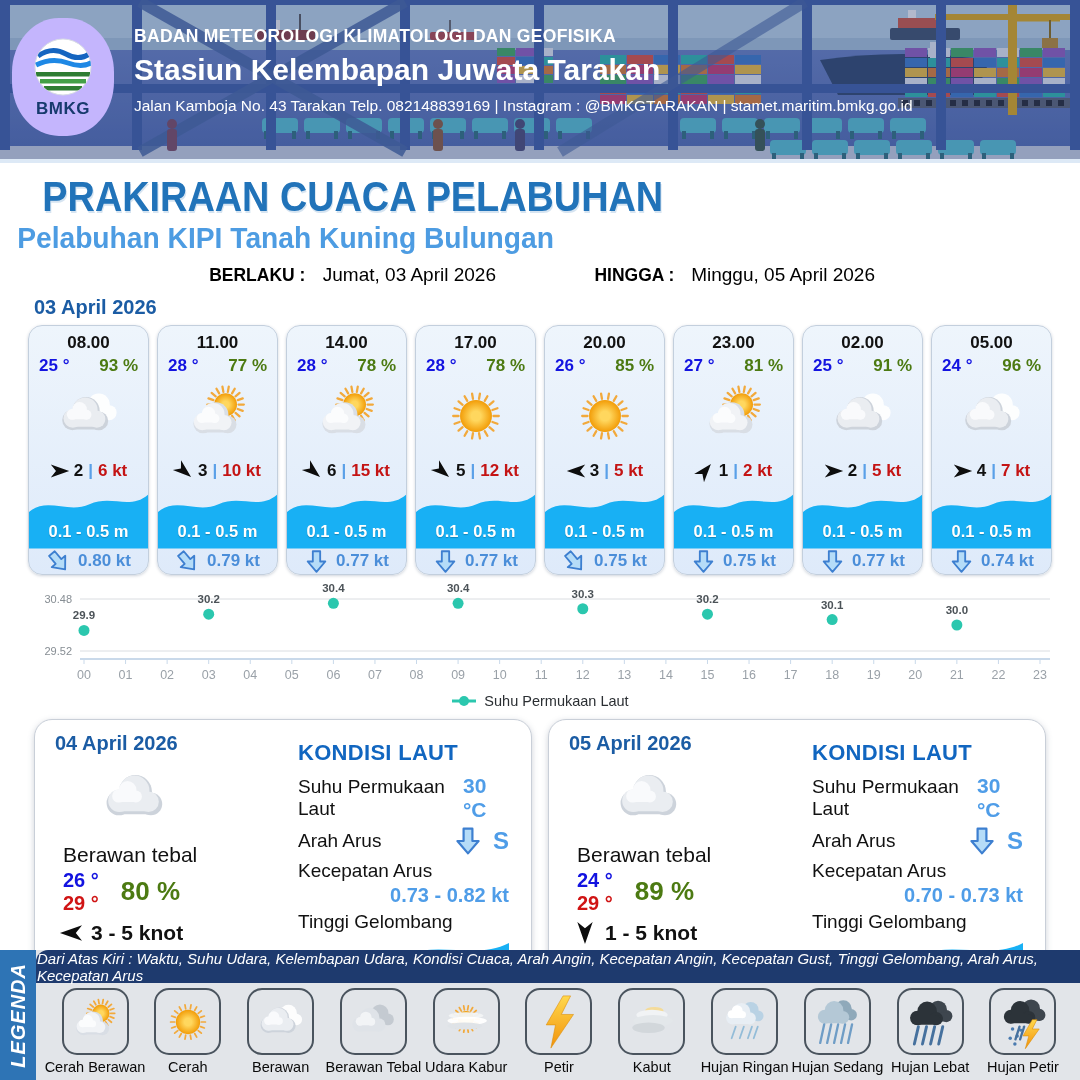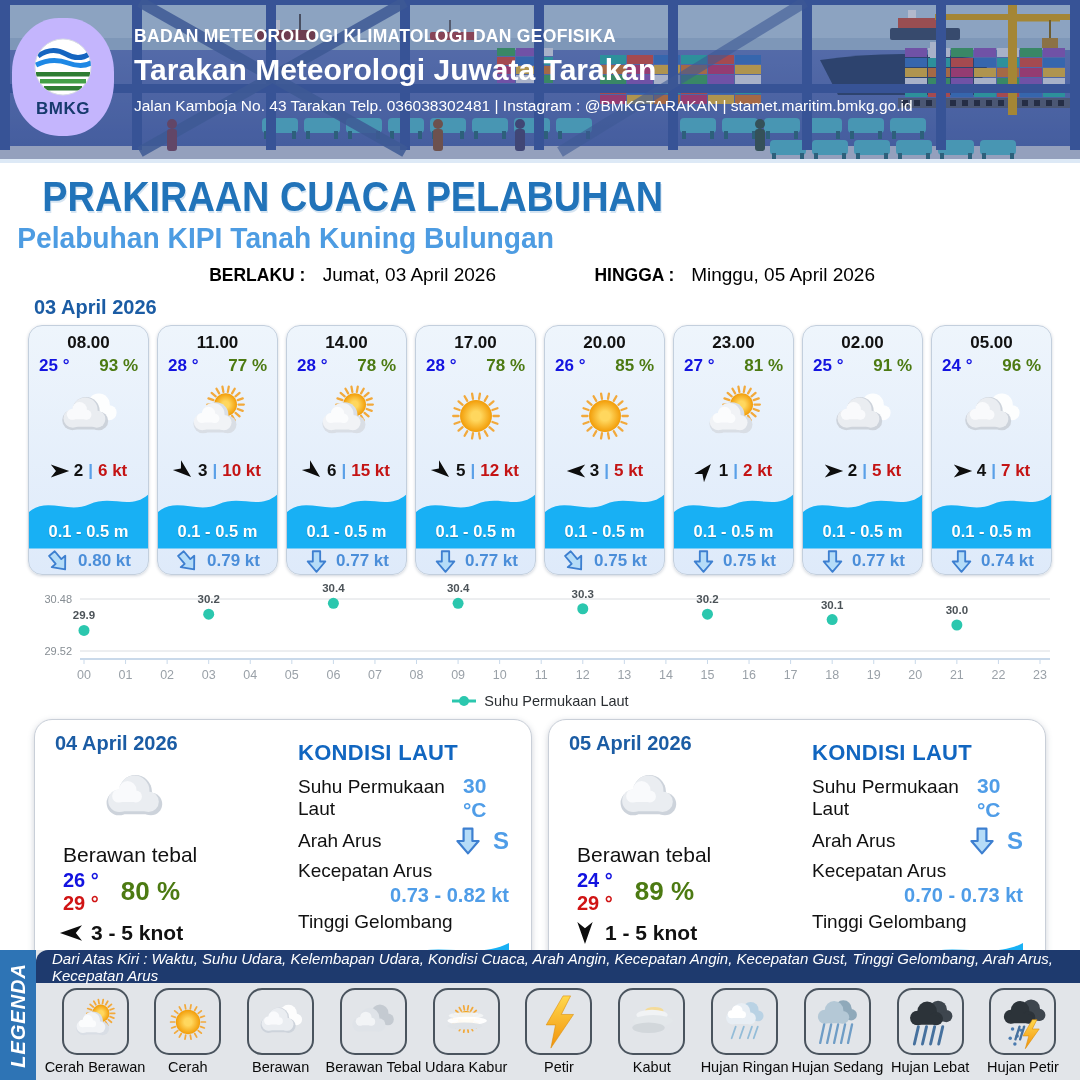--- a/index.html
+++ b/index.html
@@ -88,21 +88,21 @@
   .dswave svg { position:absolute; inset:0; width:100%; height:100%; }
   .dswavetxt { position:absolute; left:0; right:0; bottom:7px; text-align:center; color:#fff; font-size:17px; font-weight:bold; }
 
   
   .legend-section { position:absolute; left:0; bottom:0; width:1080px; height:130px; background:#e2e5e9; }
   .legenda-strip { position:absolute; left:0; top:0; bottom:0; width:36px; background:#2e74b5;
                    display:flex; align-items:center; justify-content:center; }
   .legenda-strip span { color:#fff; font-style:italic; font-weight:bold; font-size:20px; letter-spacing:1px;
                         writing-mode:vertical-rl; transform:rotate(180deg); }
   .legend-desc { position:absolute; left:36px; right:0; top:0; height:33px; background:#1e3a6e;
-                 border-top-left-radius:12px; display:flex; align-items:center; padding-left:16px;
+                 border-top-left-radius:12px; display:flex; align-items:center; padding-left:1px;
                  color:#fff; font-style:italic; font-size:15px; }
   .legend-items { position:absolute; left:36px; right:0; top:36px; bottom:0;
                   display:flex; justify-content:space-between; padding:2px 12px 0 14px; }
   .legend-item { display:flex; flex-direction:column; align-items:center; width:90px; }
   .legend-box { width:67px; height:67px; border:2px solid #4a545e; border-radius:15px;
                 display:flex; align-items:center; justify-content:center; }
   .legend-label { font-size:14.5px; color:#0a0a0a; margin-top:4px; white-space:nowrap; }
 </style>
 </head>
 <body>
@@ -333,22 +333,22 @@
         <path d="M4,29 Q20,21 36,27 T62,25" fill="none" stroke="#1e88e5" stroke-width="5"></path>
         <rect x="4" y="36" width="54" height="4.5" fill="#2e7d32"></rect>
         <rect x="8" y="43" width="46" height="4.5" fill="#43a047"></rect>
         <rect x="12" y="50" width="38" height="4.5" fill="#2e7d32"></rect>
       </g>
     </svg>
     <div class="logo-text">BMKG</div>
   </div>
   <div class="header-text">
     <div class="agency">BADAN METEOROLOGI KLIMATOLOGI DAN GEOFISIKA</div>
-    <div class="station">Tarakan Meteorologi Juwata Tarakan</div>
-    <div class="contact">Jalan Kamboja No. 43 Tarakan  Telp. 036038302481 | Instagram : @BMKGTARAKAN | stamet.maritim.bmkg.go.id</div>
+    <div class="station">Stasiun Kelembapan Juwata Tarakan</div>
+    <div class="contact">Jalan Kamboja No. 43 Tarakan  Telp. 082148839169 | Instagram : @BMKGTARAKAN | stamet.maritim.bmkg.go.id</div>
   </div>
 </div>
 
 <div class="title-wrap">
   <div><span class="poster-title">PRAKIRAAN CUACA PELABUHAN</span></div>
   <div><span class="poster-subtitle">Pelabuhan KIPI Tanah Kuning Bulungan</span></div>
 </div>
 <div class="validity">
   <div>
     <span class="vlabel">BERLAKU :</span>

